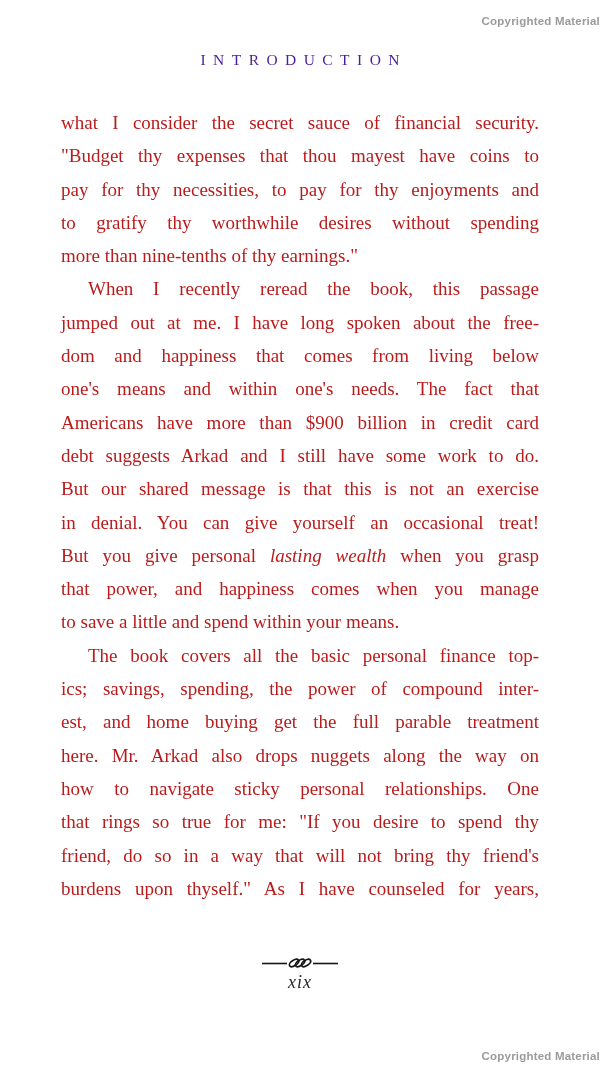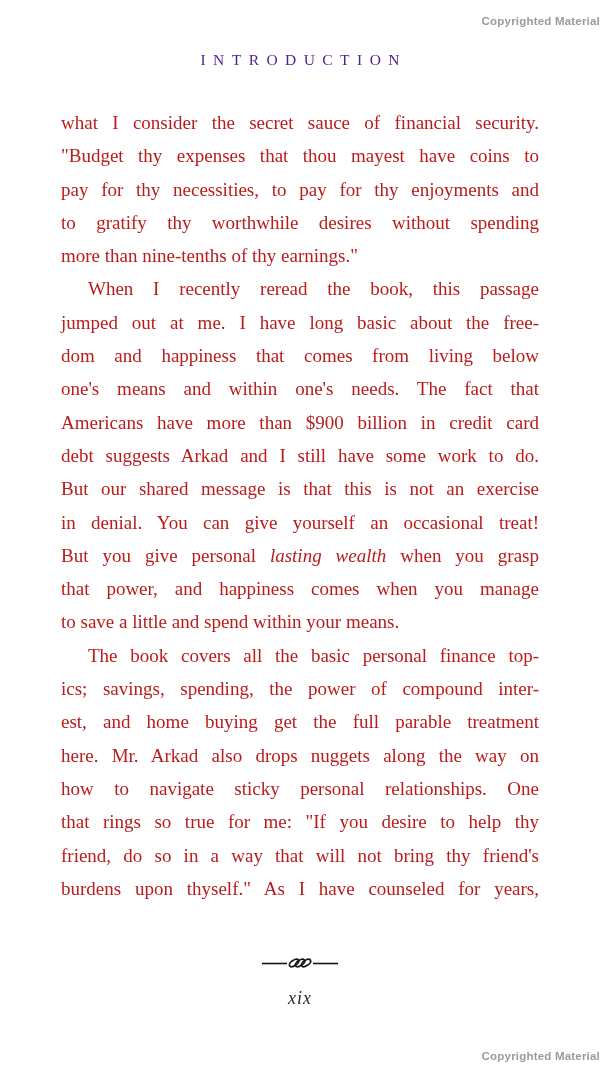--- a/index.html
+++ b/index.html
@@ -59,21 +59,20 @@
   .line.indent {
     text-indent: 27px;
   }
   .italic { font-style: italic; }
   .ornament-wrap {
     margin-top: 48px;
     text-align: center;
   }
   .ornament-wrap svg { display: inline-block; vertical-align: middle; }
   .page-number {
-    margin-top: 16px;
     text-align: center;
     font-style: italic;
     font-size: 18px;
     color: #2a2a2e;
     letter-spacing: 1px;
   }
 </style>
 </head>
 <body>
 
@@ -83,36 +82,36 @@
 
   <h1 class="chapter-heading">INTRODUCTION</h1>
 
   <div class="body-text">
     <div class="line">what I consider the secret sauce of financial security.</div>
     <div class="line">"Budget thy expenses that thou mayest have coins to</div>
     <div class="line">pay for thy necessities, to pay for thy enjoyments and</div>
     <div class="line">to gratify thy worthwhile desires without spending</div>
     <div class="line end">more than nine-tenths of thy earnings."</div>
     <div class="line indent">When I recently reread the book, this passage</div>
-    <div class="line">jumped out at me. I have long basic about the free-</div>
+    <div class="line">jumped out at me. I have long spoken about the free-</div>
     <div class="line">dom and happiness that comes from living below</div>
     <div class="line">one's means and within one's needs. The fact that</div>
     <div class="line">Americans have more than $900 billion in credit card</div>
     <div class="line">debt suggests Arkad and I still have some work to do.</div>
     <div class="line">But our shared message is that this is not an exercise</div>
     <div class="line">in denial. You can give yourself an occasional treat!</div>
     <div class="line"><span>But you give personal </span><span class="italic">lasting wealth</span><span> when you grasp</span></div>
     <div class="line">that power, and happiness comes when you manage</div>
     <div class="line end">to save a little and spend within your means.</div>
     <div class="line indent">The book covers all the basic personal finance top-</div>
     <div class="line">ics; savings, spending, the power of compound inter-</div>
     <div class="line">est, and home buying get the full parable treatment</div>
     <div class="line">here. Mr. Arkad also drops nuggets along the way on</div>
     <div class="line">how to navigate sticky personal relationships. One</div>
-    <div class="line">that rings so true for me: "If you desire to help thy</div>
+    <div class="line">that rings so true for me: "If you desire to spend thy</div>
     <div class="line">friend, do so in a way that will not bring thy friend's</div>
     <div class="line">burdens upon thyself." As I have counseled for years,</div>
   </div>
 
   <div class="ornament-wrap">
     <svg width="80" height="18" viewBox="0 0 80 18" fill="none" stroke="#141414">
       <path d="M2 9.5 H27" stroke-width="1.6"></path>
       <path d="M53 9.5 H78" stroke-width="1.6"></path>
       <ellipse cx="34" cy="9" rx="5.2" ry="2.7" stroke-width="1.7" transform="rotate(-32 34 9)"></ellipse>
       <ellipse cx="40" cy="9" rx="5.2" ry="2.7" stroke-width="1.7" transform="rotate(-32 40 9)"></ellipse>

